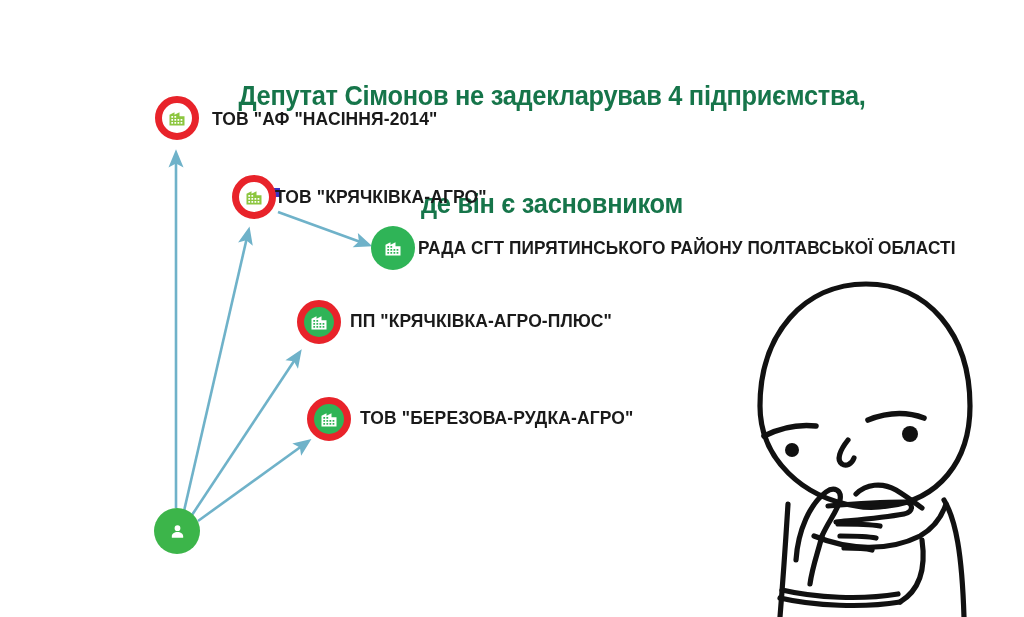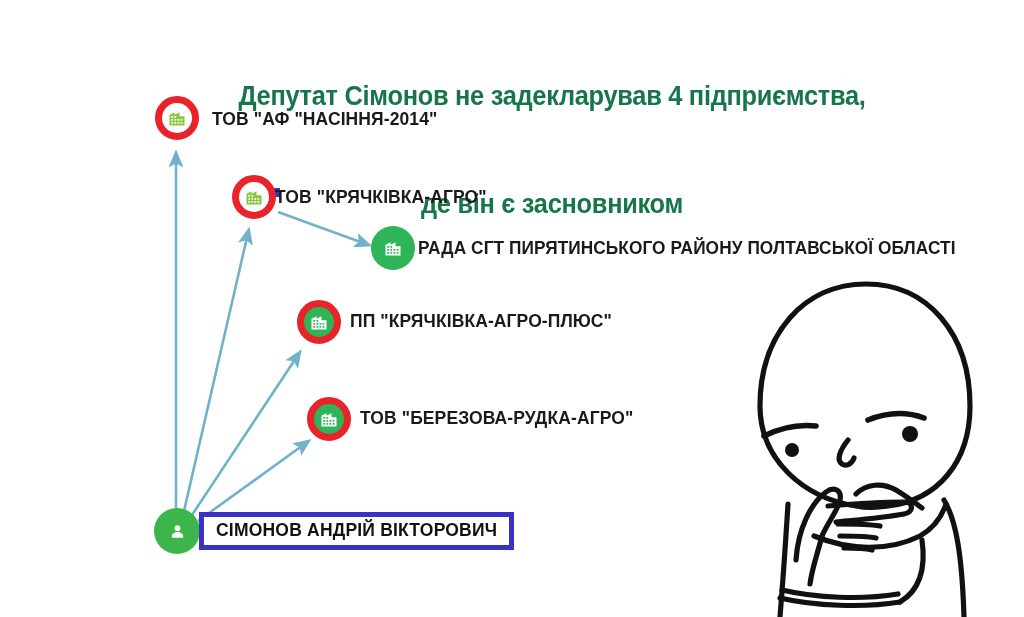--- a/index.html
+++ b/index.html
@@ -191,21 +191,20 @@
 
   <div class="node n-person" style="left:137px;top:531px;">
     <div class="ring">
       <span class="glyphwrap">
         <svg viewBox="0 0 24 24" width="17" height="17" xmlns="http://www.w3.org/2000/svg">
           <path class="glyph" d="M12 3.2a4.1 4.1 0 1 1 0 8.2 4.1 4.1 0 0 1 0-8.2z M12 12.6c4.4 0 8 2.5 8 5.6v2.6H4v-2.6c0-3.1 3.6-5.6 8-5.6z"></path>
         </svg>
       </span>
     </div>
   </div>
-  <div class="label-sel" style="left:159px;top:531px;">СІМОНОВ АНДРІЙ ВІКТОРОВИЧ</div>
 
   <svg id="meme" viewBox="0 0 380 349" xmlns="http://www.w3.org/2000/svg">
     <g fill="none" stroke="#111111" stroke-width="5.2" stroke-linecap="round" stroke-linejoin="round">
 
       <path d="M84 138 C84 66 128 16 190 16 C252 16 294 66 294 138
                C294 194 262 232 212 238 C200 240 190 240 180 238
                C128 230 84 192 84 138 Z"></path>
 
       <path d="M88 168 C104 160 122 156 140 158" stroke-width="5.6"></path>
 

